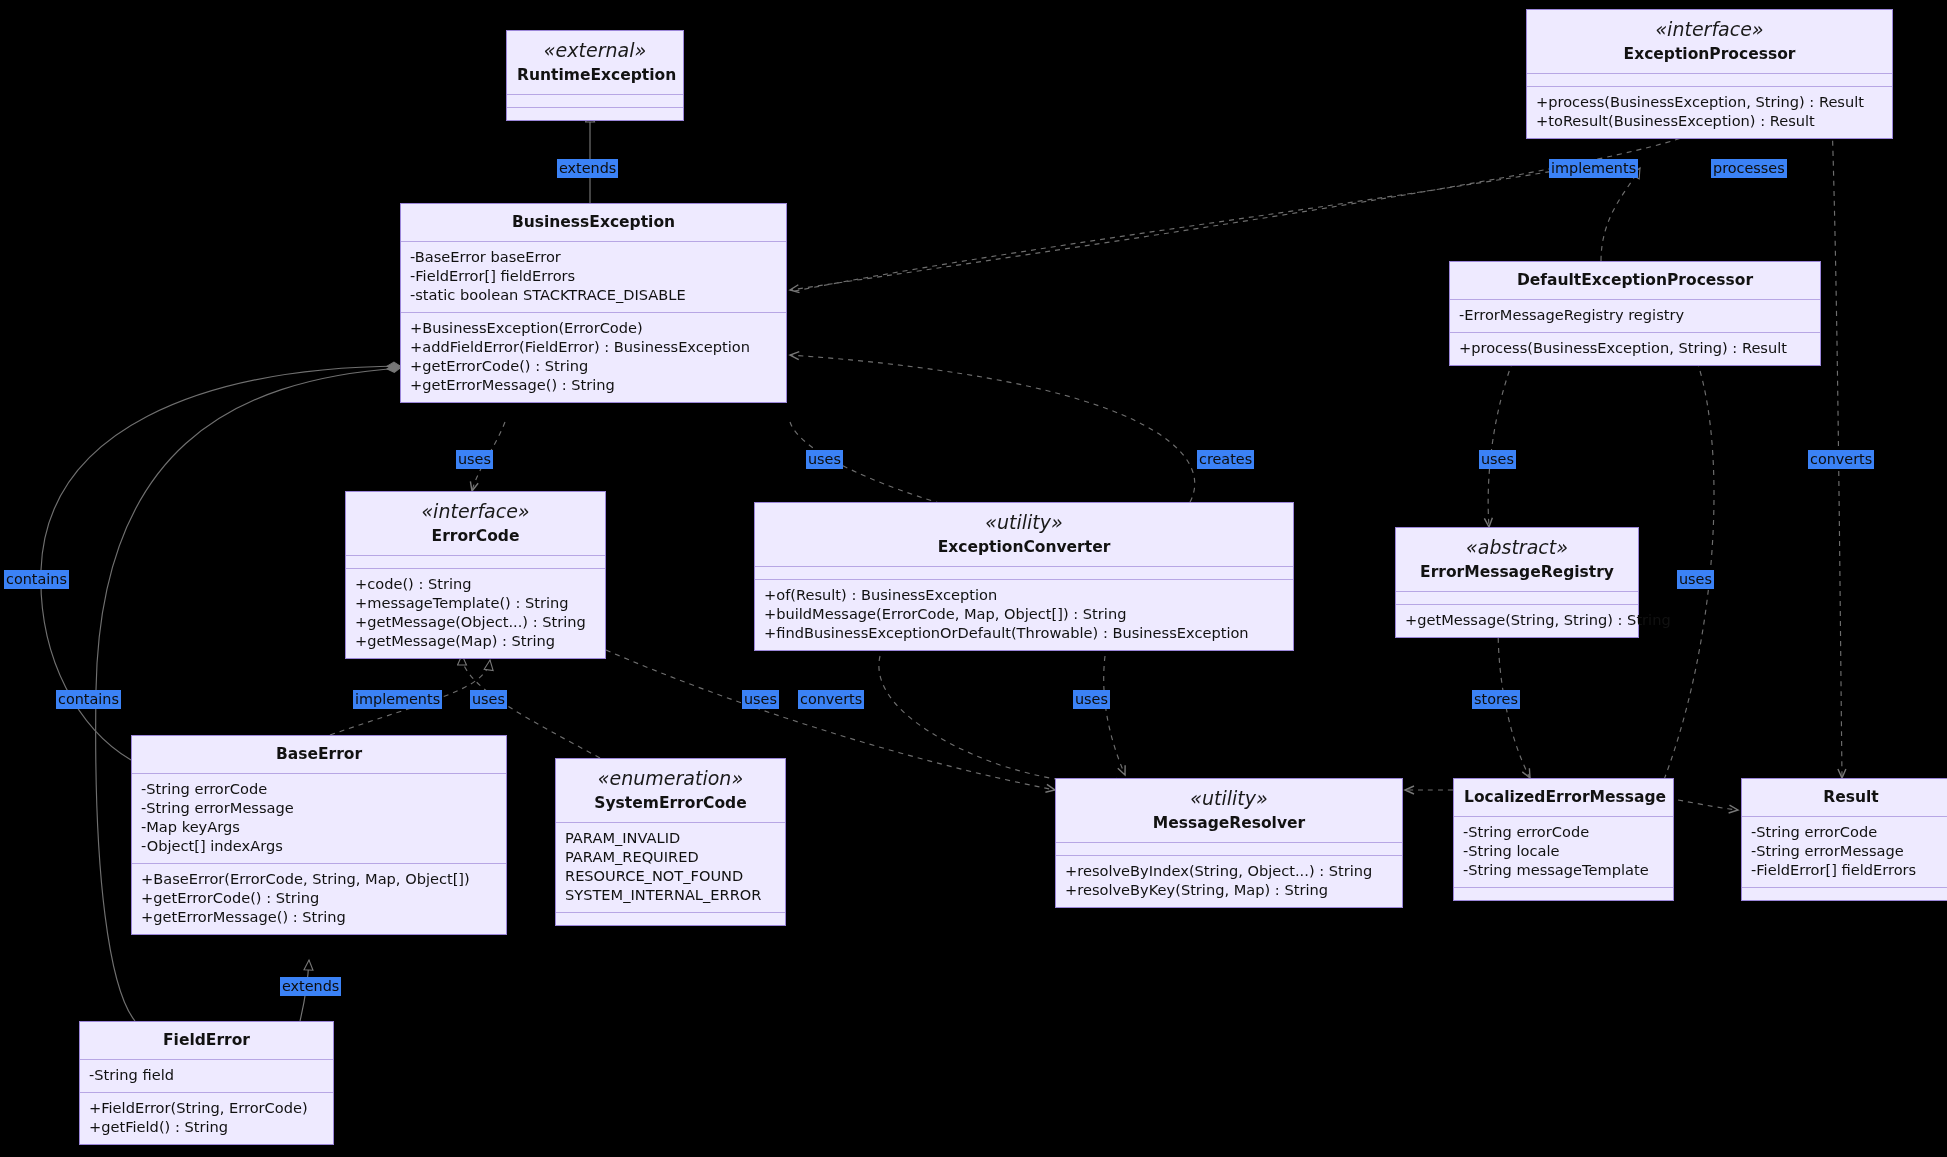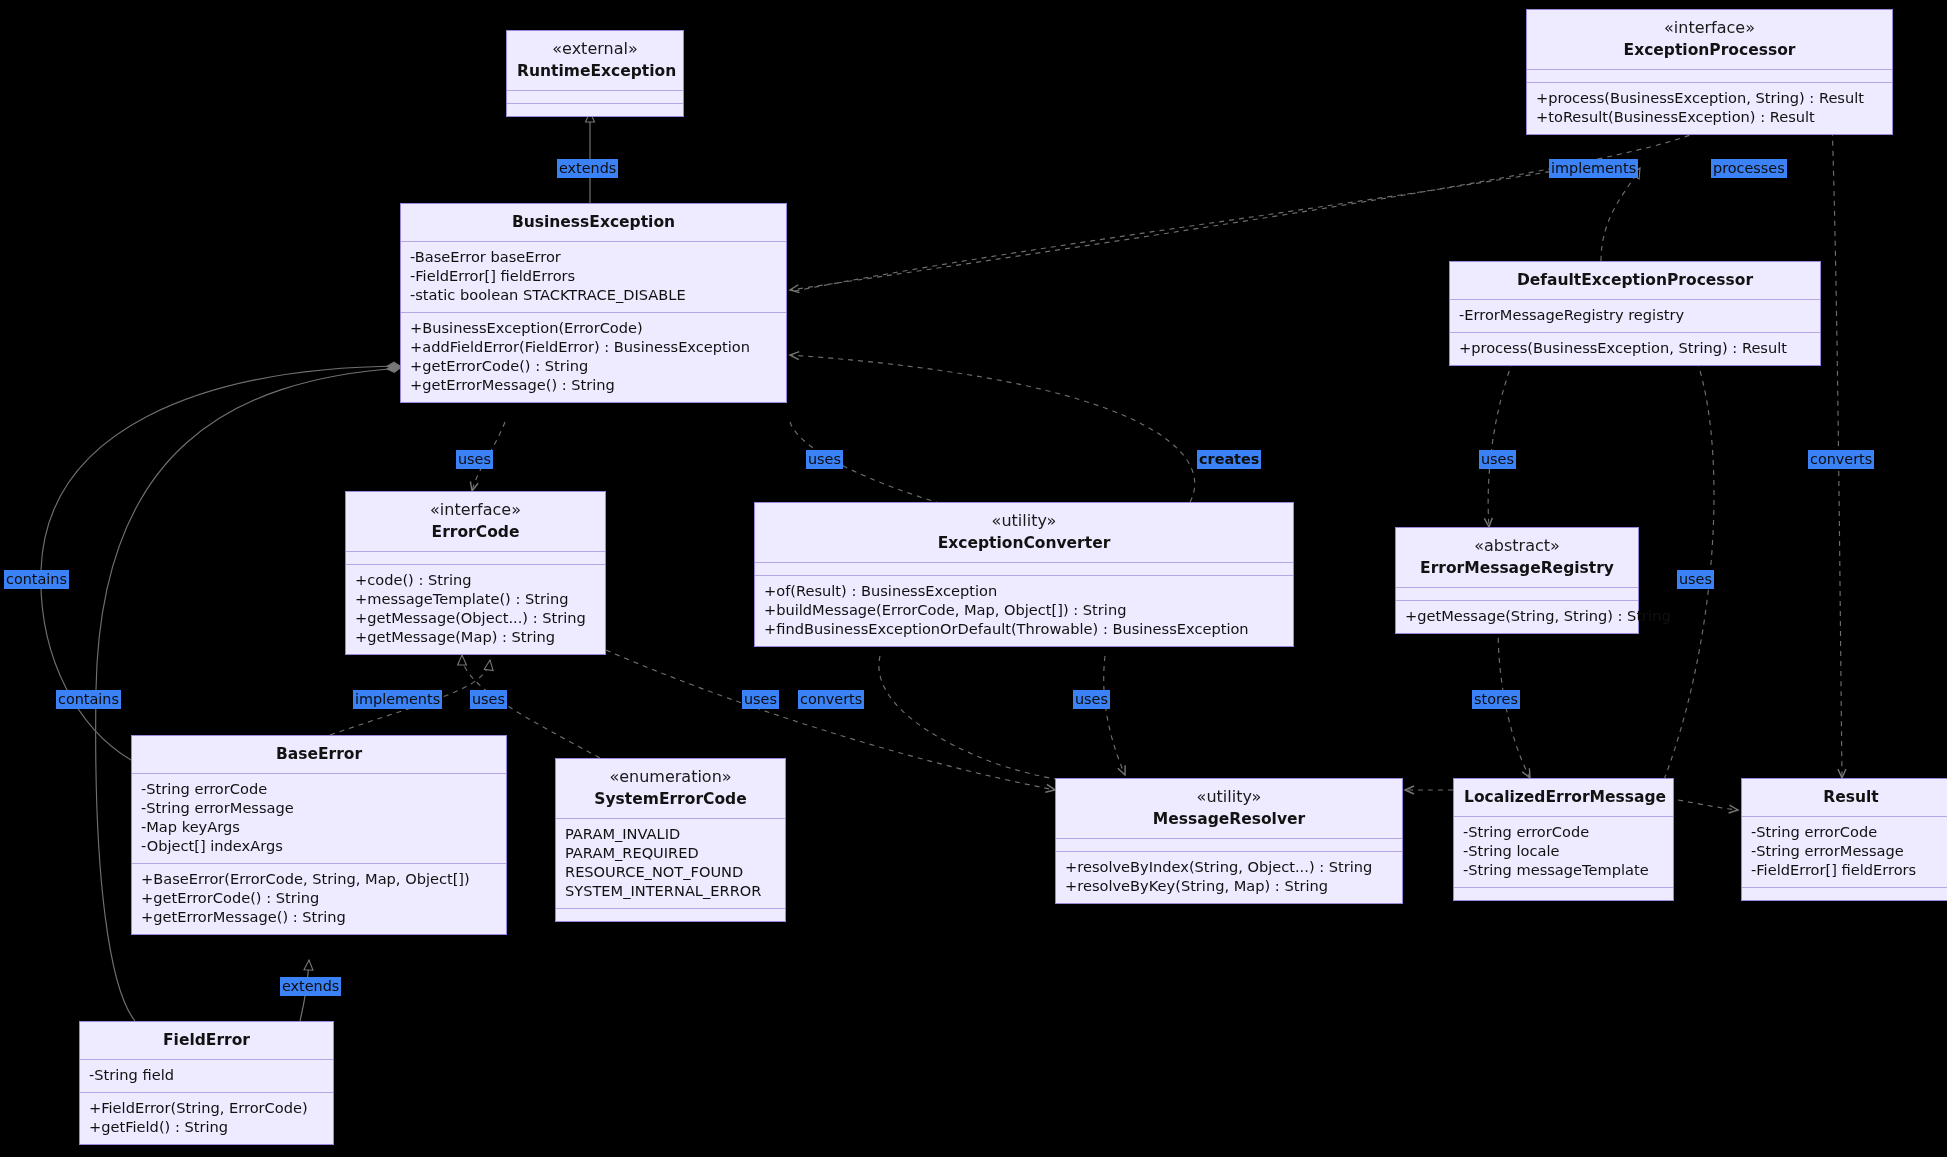--- a/index.html
+++ b/index.html
@@ -28,24 +28,25 @@
     box-sizing: border-box;
     background: #eeeaff;
     border: 1px solid #9b86d9;
     box-shadow: 0 0 0 0 transparent;
   }
   .node .title-sec {
     padding: 7px 10px 8px 10px;
     text-align: center;
   }
   .node .stereo {
-    font-size: 16px;
+    font-size: 19px;
     color: #1a1a1a;
     line-height: 1.35;
     font-weight: normal;
+    font-style: italic;
   }
   .node .cname {
     font-size: 15.5px;
     font-weight: bold;
     color: #121212;
     line-height: 1.45;
   }
   .node .sec {
     border-top: 1px solid #b7a6e4;
     padding: 6px 9px 7px 9px;
@@ -292,21 +293,21 @@
           <div class="row">+getField() : String</div>
         </div>
       </div>
     </div>
   <div id="labels-layer">
       <div class="edge-label" style="left: 557px; top: 159px;">extends</div>
       <div class="edge-label" style="left: 1549px; top: 159px;">implements</div>
       <div class="edge-label" style="left: 1711px; top: 159px;">processes</div>
       <div class="edge-label" style="left: 456px; top: 450px;">uses</div>
       <div class="edge-label" style="left: 806px; top: 450px;">uses</div>
-      <div class="edge-label" style="left: 1197px; top: 450px; font-weight: bold;">creates</div>
+      <div class="edge-label" style="left: 1197px; top: 450px;">creates</div>
       <div class="edge-label" style="left: 1479px; top: 450px;">uses</div>
       <div class="edge-label" style="left: 1808px; top: 450px;">converts</div>
       <div class="edge-label" style="left: 4px; top: 570px;">contains</div>
       <div class="edge-label" style="left: 56px; top: 690px;">contains</div>
       <div class="edge-label" style="left: 1677px; top: 570px;">uses</div>
       <div class="edge-label" style="left: 353px; top: 690px;">implements</div>
       <div class="edge-label" style="left: 470px; top: 690px;">uses</div>
       <div class="edge-label" style="left: 742px; top: 690px;">uses</div>
       <div class="edge-label" style="left: 798px; top: 690px;">converts</div>
       <div class="edge-label" style="left: 1073px; top: 690px;">uses</div>

